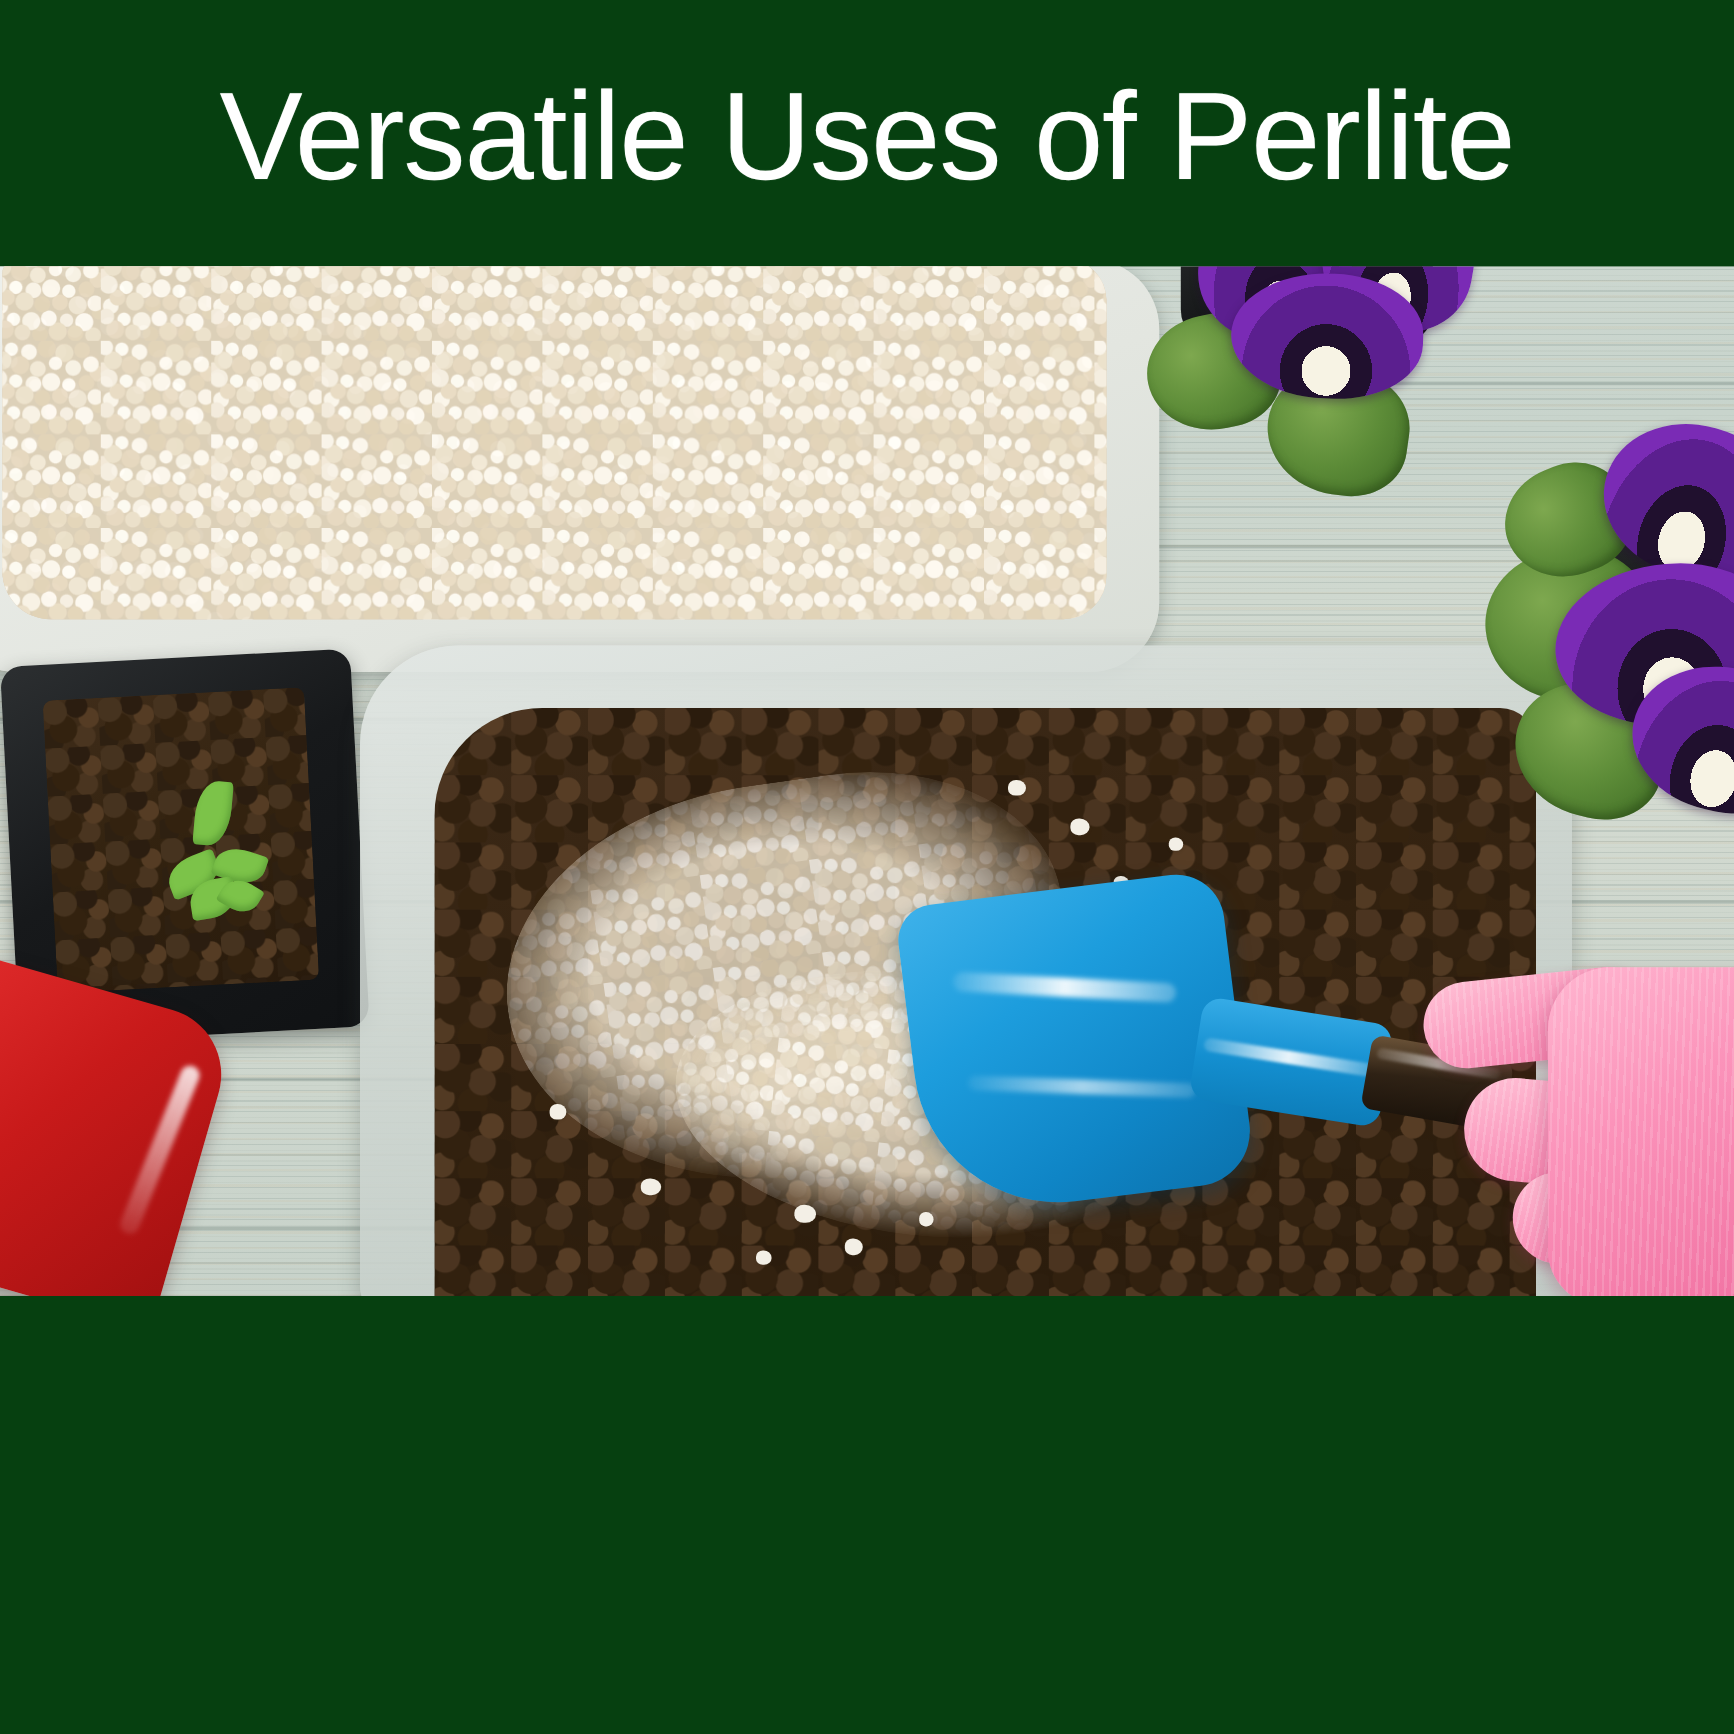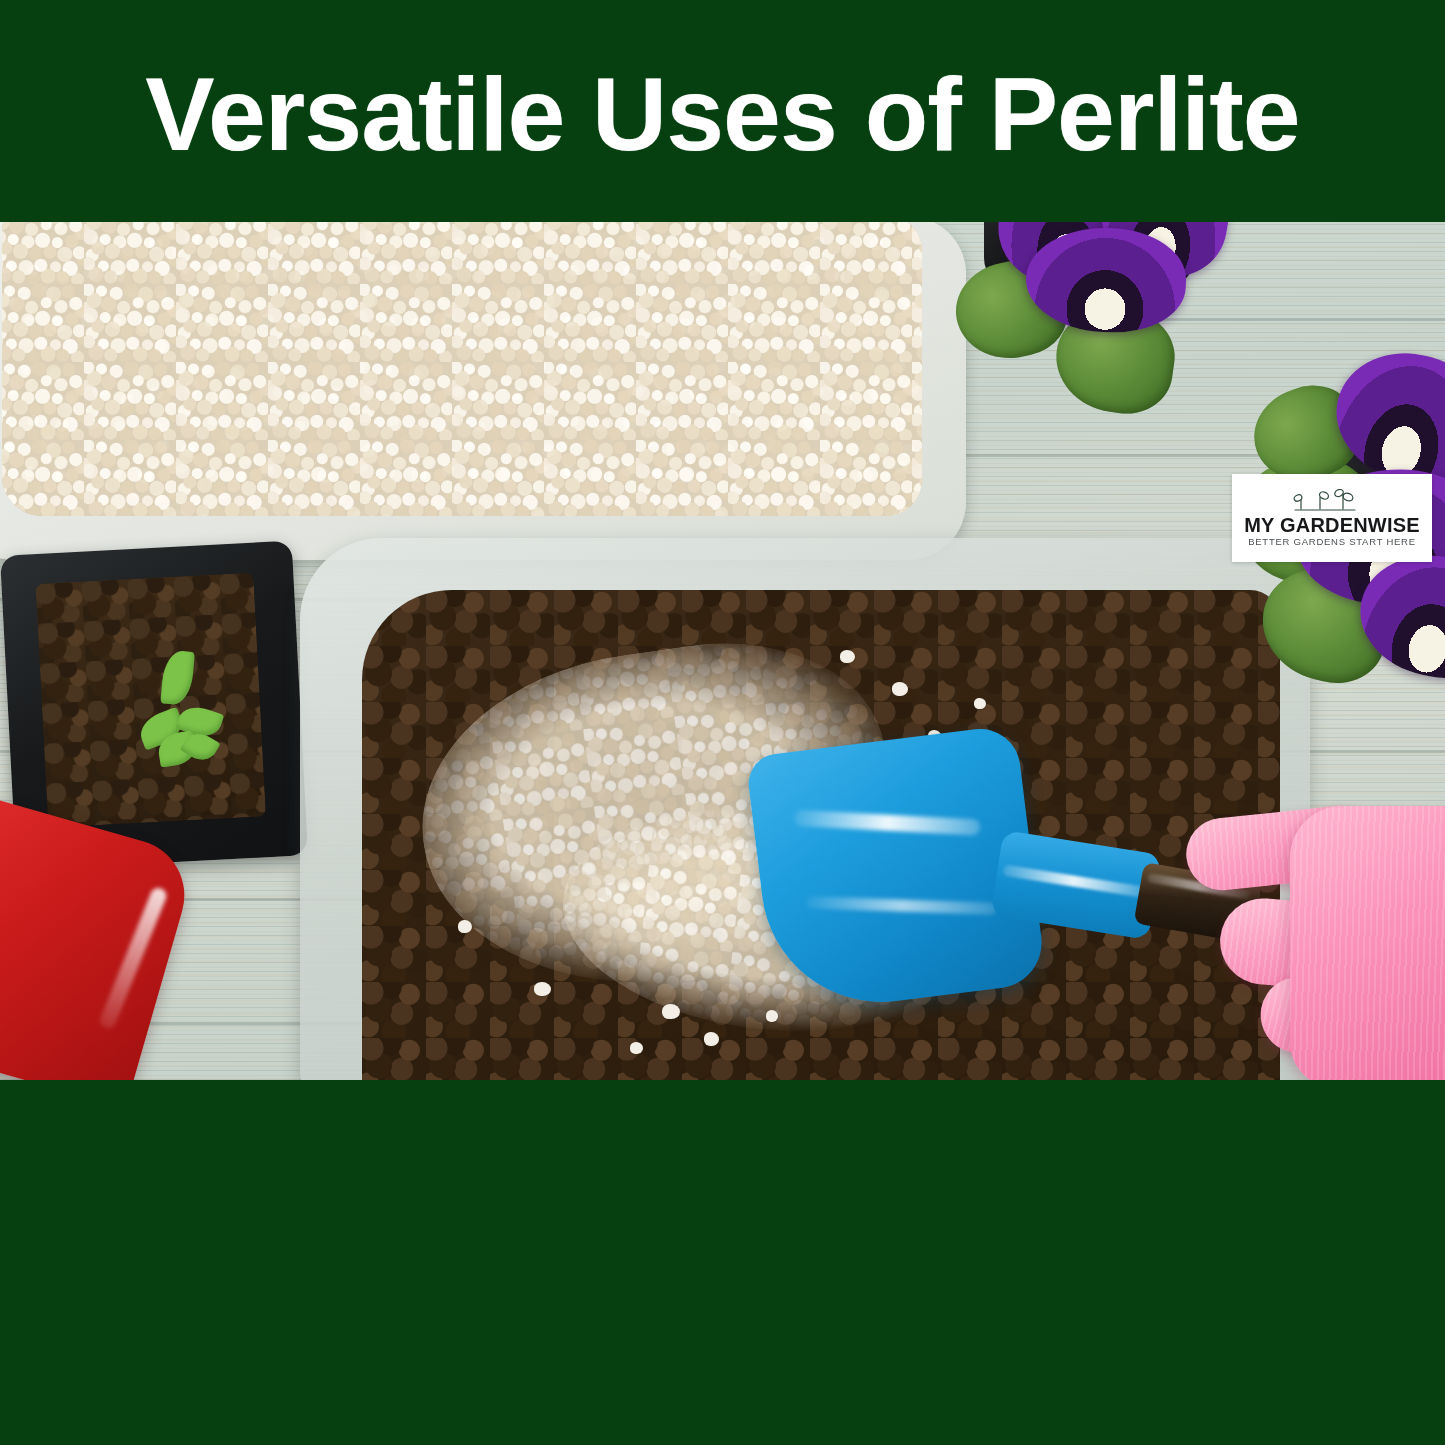--- a/index.html
+++ b/index.html
@@ -24,21 +24,21 @@
     width: 1445px;
     height: 222px;
     background: #064010;
     display: flex;
     align-items: center;
     justify-content: center;
   }
   .header-title {
     color: #ffffff;
     font-family: "Liberation Sans Narrow", "Liberation Sans", sans-serif;
-    font-weight: bold;
+    font-weight: normal;
     font-size: 104px;
     line-height: 1;
     letter-spacing: -1px;
     white-space: nowrap;
     transform: scaleX(1.0);
     text-shadow: 0 0 1px rgba(255,255,255,0.35);
     padding-top: 6px;
   }
 
   
@@ -529,31 +529,17 @@
     <div class="pansy" style="left:1240px; top:152px; width:260px; height:300px;">
       <div class="black-pot" style="left:66px; top:28px; width:200px; height:250px;"></div>
       <div class="pansy-leaf" style="left:-2px;  top:84px;  width:138px; height:126px; transform:rotate(-6deg);"></div>
       <div class="pansy-leaf" style="left:22px;  top:196px; width:126px; height:110px; transform:rotate(14deg);"></div>
       <div class="pansy-leaf" style="left:14px;  top:14px;  width:104px; height:92px; transform:rotate(-22deg);"></div>
       <div class="petal" style="left:96px;  top:-20px; width:150px; height:126px; transform:rotate(16deg);"></div>
       <div class="petal" style="left:56px;  top:96px;  width:190px; height:134px; transform:rotate(-4deg);"></div>
       <div class="petal" style="left:120px; top:182px; width:150px; height:120px; transform:rotate(12deg);"></div>
     </div>
 
-    <div class="logo-badge">
-      <svg class="logo-icon" viewBox="0 0 78 24" fill="none" stroke="#2f4a3c" stroke-width="1.2" stroke-linecap="round">
-        <path d="M8 20 V11"></path>
-        <ellipse cx="5" cy="9" rx="4" ry="3" transform="rotate(-22 5 9)"></ellipse>
-        <path d="M27 20 V8"></path>
-        <ellipse cx="31" cy="6.5" rx="4.6" ry="3.4" transform="rotate(22 31 6.5)"></ellipse>
-        <path d="M50 20 V5"></path>
-        <ellipse cx="46" cy="4" rx="4.4" ry="3.3" transform="rotate(-26 46 4)"></ellipse>
-        <ellipse cx="55" cy="8" rx="5" ry="3.6" transform="rotate(20 55 8)"></ellipse>
-        <path d="M2 21 H62"></path>
-      </svg>
-      <div class="logo-name">MY GARDENWISE</div>
-      <div class="logo-tagline">BETTER GARDENS START HERE</div>
-    </div>
 
   </div>
 
 
 </div>
 
 </body></html>

